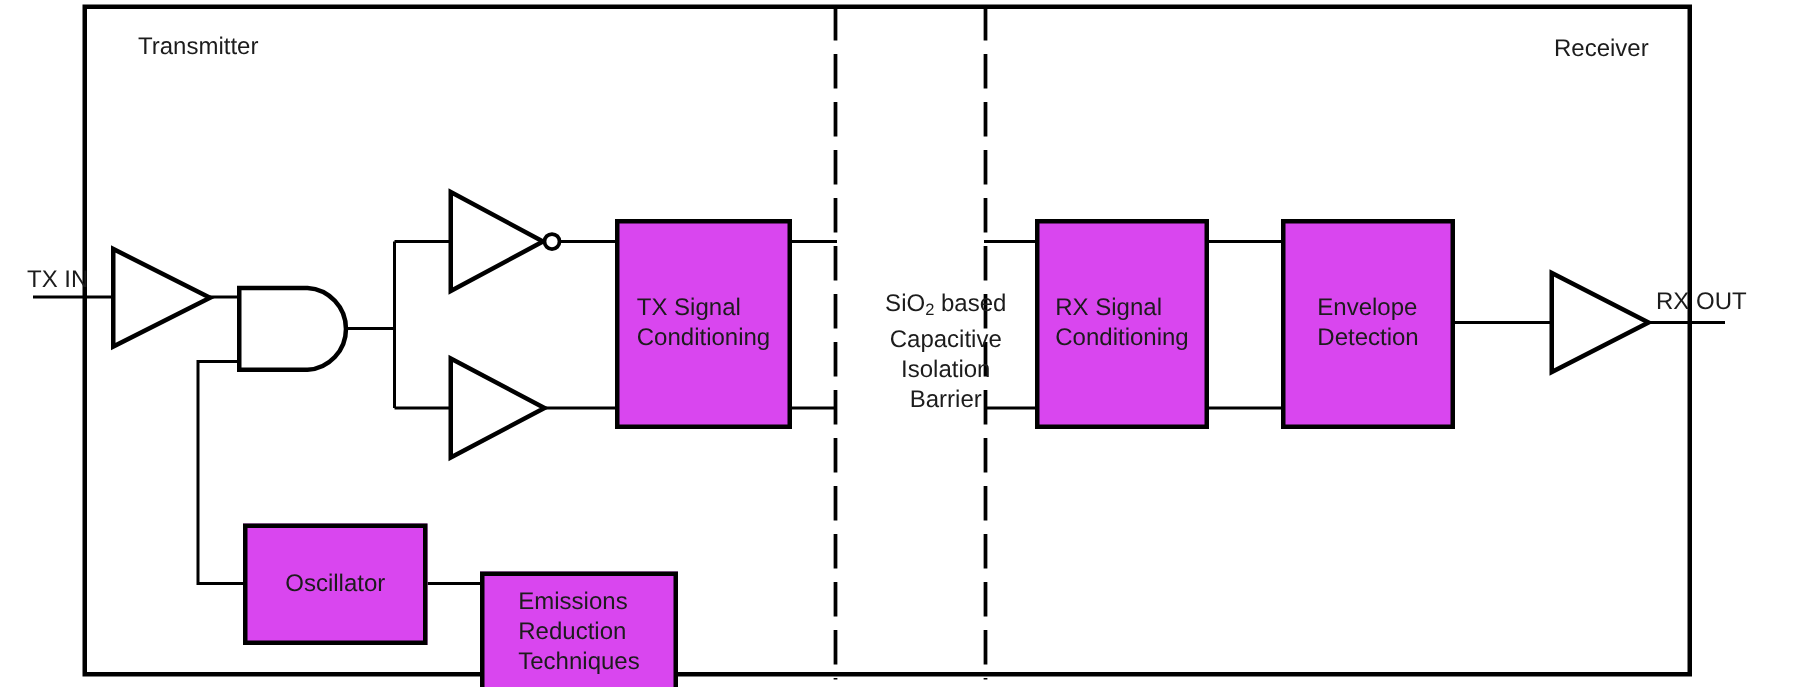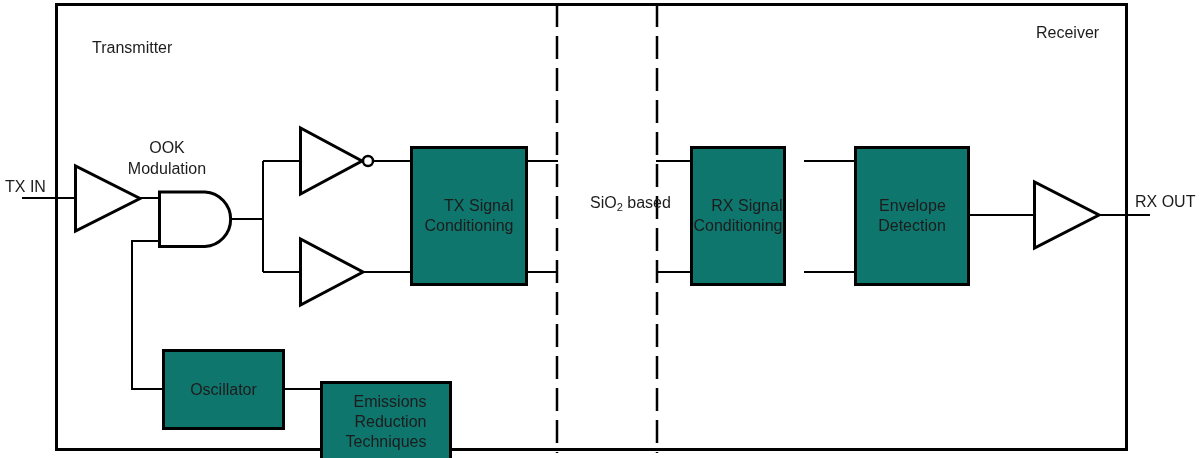--- a/index.html
+++ b/index.html
@@ -35,25 +35,25 @@
     line-height: 20px;
     white-space: pre-line;
   }
   .label.center {
     text-align: center;
   }
   .block {
     position: absolute;
     box-sizing: border-box;
     border: 3px solid var(--line, #000000);
-    background: #0f766e;
+    background: #d946ef;
     display: flex;
     align-items: center;
     justify-content: center;
-    text-align: right;
+    text-align: left;
     font-size: 16px;
     line-height: 20px;
     white-space: pre-line;
   }
   .sub {
     font-size: 11px;
     vertical-align: -3px;
   }
 </style>
 </head>
@@ -94,36 +94,37 @@
     <path d="M 159.5 192 L 205 192 A 27.3 27.3 0 0 1 205 246.5 L 159.5 246.5 Z" class="shape" stroke-width="3"></path>
 
     <polygon points="300.5,128 300.5,194 362,161" class="shape" stroke-width="3"></polygon>
     <circle cx="368" cy="161" r="5" class="shape" stroke-width="2.5"></circle>
 
     <polygon points="300.5,239 300.5,305 363,272" class="shape" stroke-width="3"></polygon>
 
     <polygon points="1034.5,182 1034.5,248 1099,215" class="shape" stroke-width="3"></polygon>
   </svg>
 
-  <div class="label" style="left:92px; top:38px;">Transmitter</div>
+  <div class="label" style="left:92px; top:22px;">Transmitter</div>
   <div class="label" style="left:1014px; top:23px;margin-left:22px;">Receiver</div>
 
-  <div class="label" style="left:5px; top:177px;">TX IN</div>
-  <div class="label" style="left:1135px; top:192px;">RX OUT</div>
+  <div class="label" style="left:18px; top:177px;">TX IN</div>
+  <div class="label" style="left:1104px; top:192px;">RX OUT</div>
 
-  <div class="label center" style="left:102px; top:137px; width:130px; line-height:21px;">OOK
-Modulation</div>
 
   <div class="label center" style="left:568px; top:173px; width:125px;">
     <span><span>SiO</span><span class="sub">2</span><span> based</span></span>
+    <div>Capacitive
+Isolation
+Barrier</div>
   </div>
 
   <div class="block" style="left:410px; top:146px; width:118px; height:140px;">TX Signal
 Conditioning</div>
-  <div class="block" style="left:690px; top:146px; width:96px; height:140px;">RX Signal
+  <div class="block" style="left:690px; top:146px; width:116px; height:140px;">RX Signal
 Conditioning</div>
   <div class="block" style="left:162px; top:349px; width:123px; height:81px;">Oscillator</div>
   <div class="block" style="left:854px; top:146px; width:116px; height:140px;">Envelope
 Detection</div>
   <div class="block" style="left:320px; top:349px; width:132px; height:81px;margin-top:32px;">Emissions
 Reduction
 Techniques</div>
 
 </div>
 

